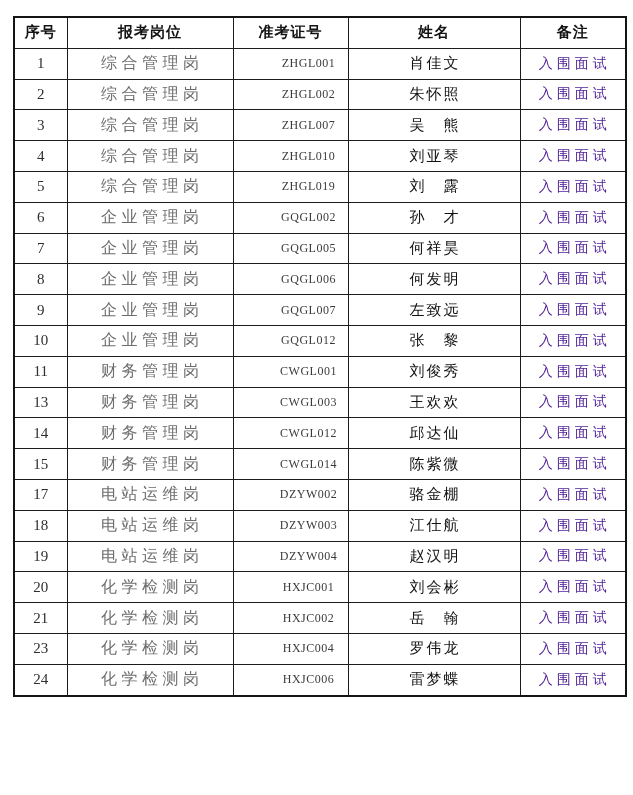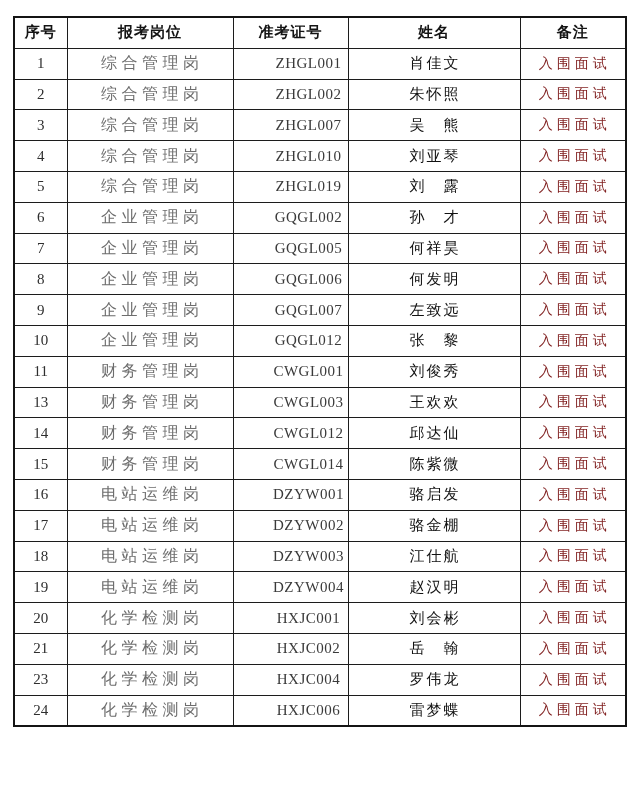--- a/index.html
+++ b/index.html
@@ -48,35 +48,35 @@
     color: #2e2e2e;
   }
   td.cell-position {
     font-size: 16px;
     color: #6d6d6d;
     letter-spacing: 4.5px;
     text-indent: 4.5px; 
   }
   td.cell-ticket {
     font-family: "Liberation Serif", serif;
-    font-size: 15px;
+    font-size: 12px;
     color: #3a3a3a;
     letter-spacing: 0.5px;
     padding-left: 36px;
   }
   td.cell-name {
     font-size: 15px;
     font-weight: normal;
     color: #121212;
     letter-spacing: 2px;
     text-indent: 2px;
   }
   td.cell-remark {
     font-size: 14px;
-    color: #7f1d1d;
+    color: #4c1d95;
     letter-spacing: 4px;
     text-indent: 4px;
   }
 </style>
 </head>
 <body>
 
 <div class="sheet">
   <table class="results">
     <colgroup>
@@ -188,27 +188,20 @@
           <td class="cell-remark">入围面试</td>
         </tr>
         <tr>
           <td class="cell-no">15</td>
           <td class="cell-position">财务管理岗</td>
           <td class="cell-ticket">CWGL014</td>
           <td class="cell-name">陈紫微</td>
           <td class="cell-remark">入围面试</td>
         </tr>
         <tr>
-          <td class="cell-no">16</td>
-          <td class="cell-position">电站运维岗</td>
-          <td class="cell-ticket">DZYW001</td>
-          <td class="cell-name">骆启发</td>
-          <td class="cell-remark">入围面试</td>
-        </tr>
-        <tr>
           <td class="cell-no">17</td>
           <td class="cell-position">电站运维岗</td>
           <td class="cell-ticket">DZYW002</td>
           <td class="cell-name">骆金棚</td>
           <td class="cell-remark">入围面试</td>
         </tr>
         <tr>
           <td class="cell-no">18</td>
           <td class="cell-position">电站运维岗</td>
           <td class="cell-ticket">DZYW003</td>

